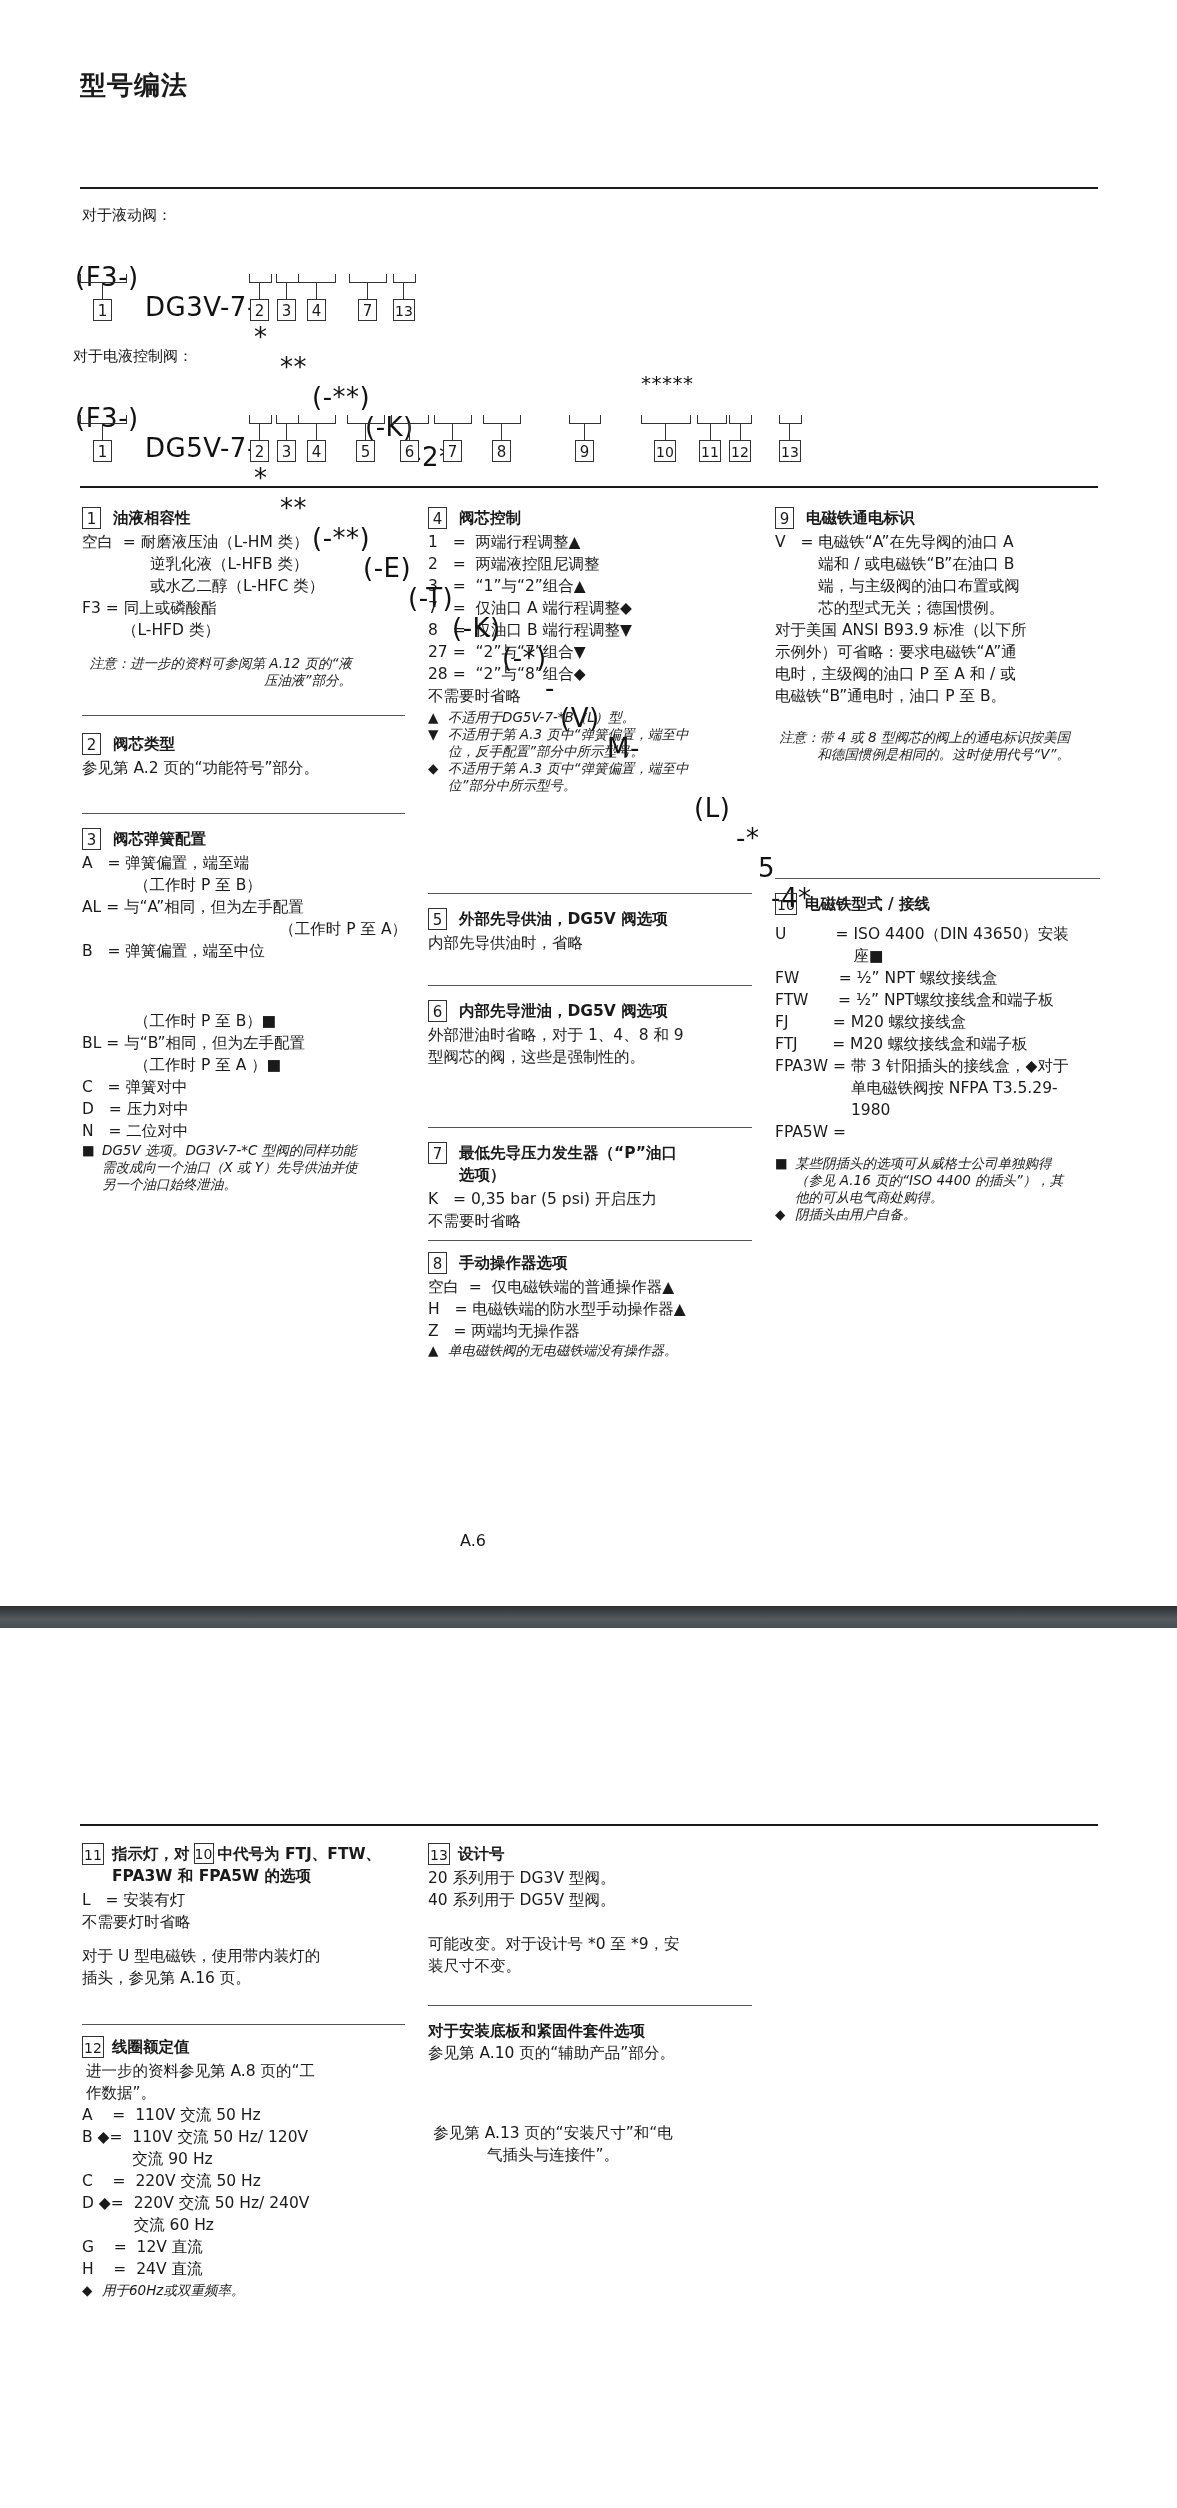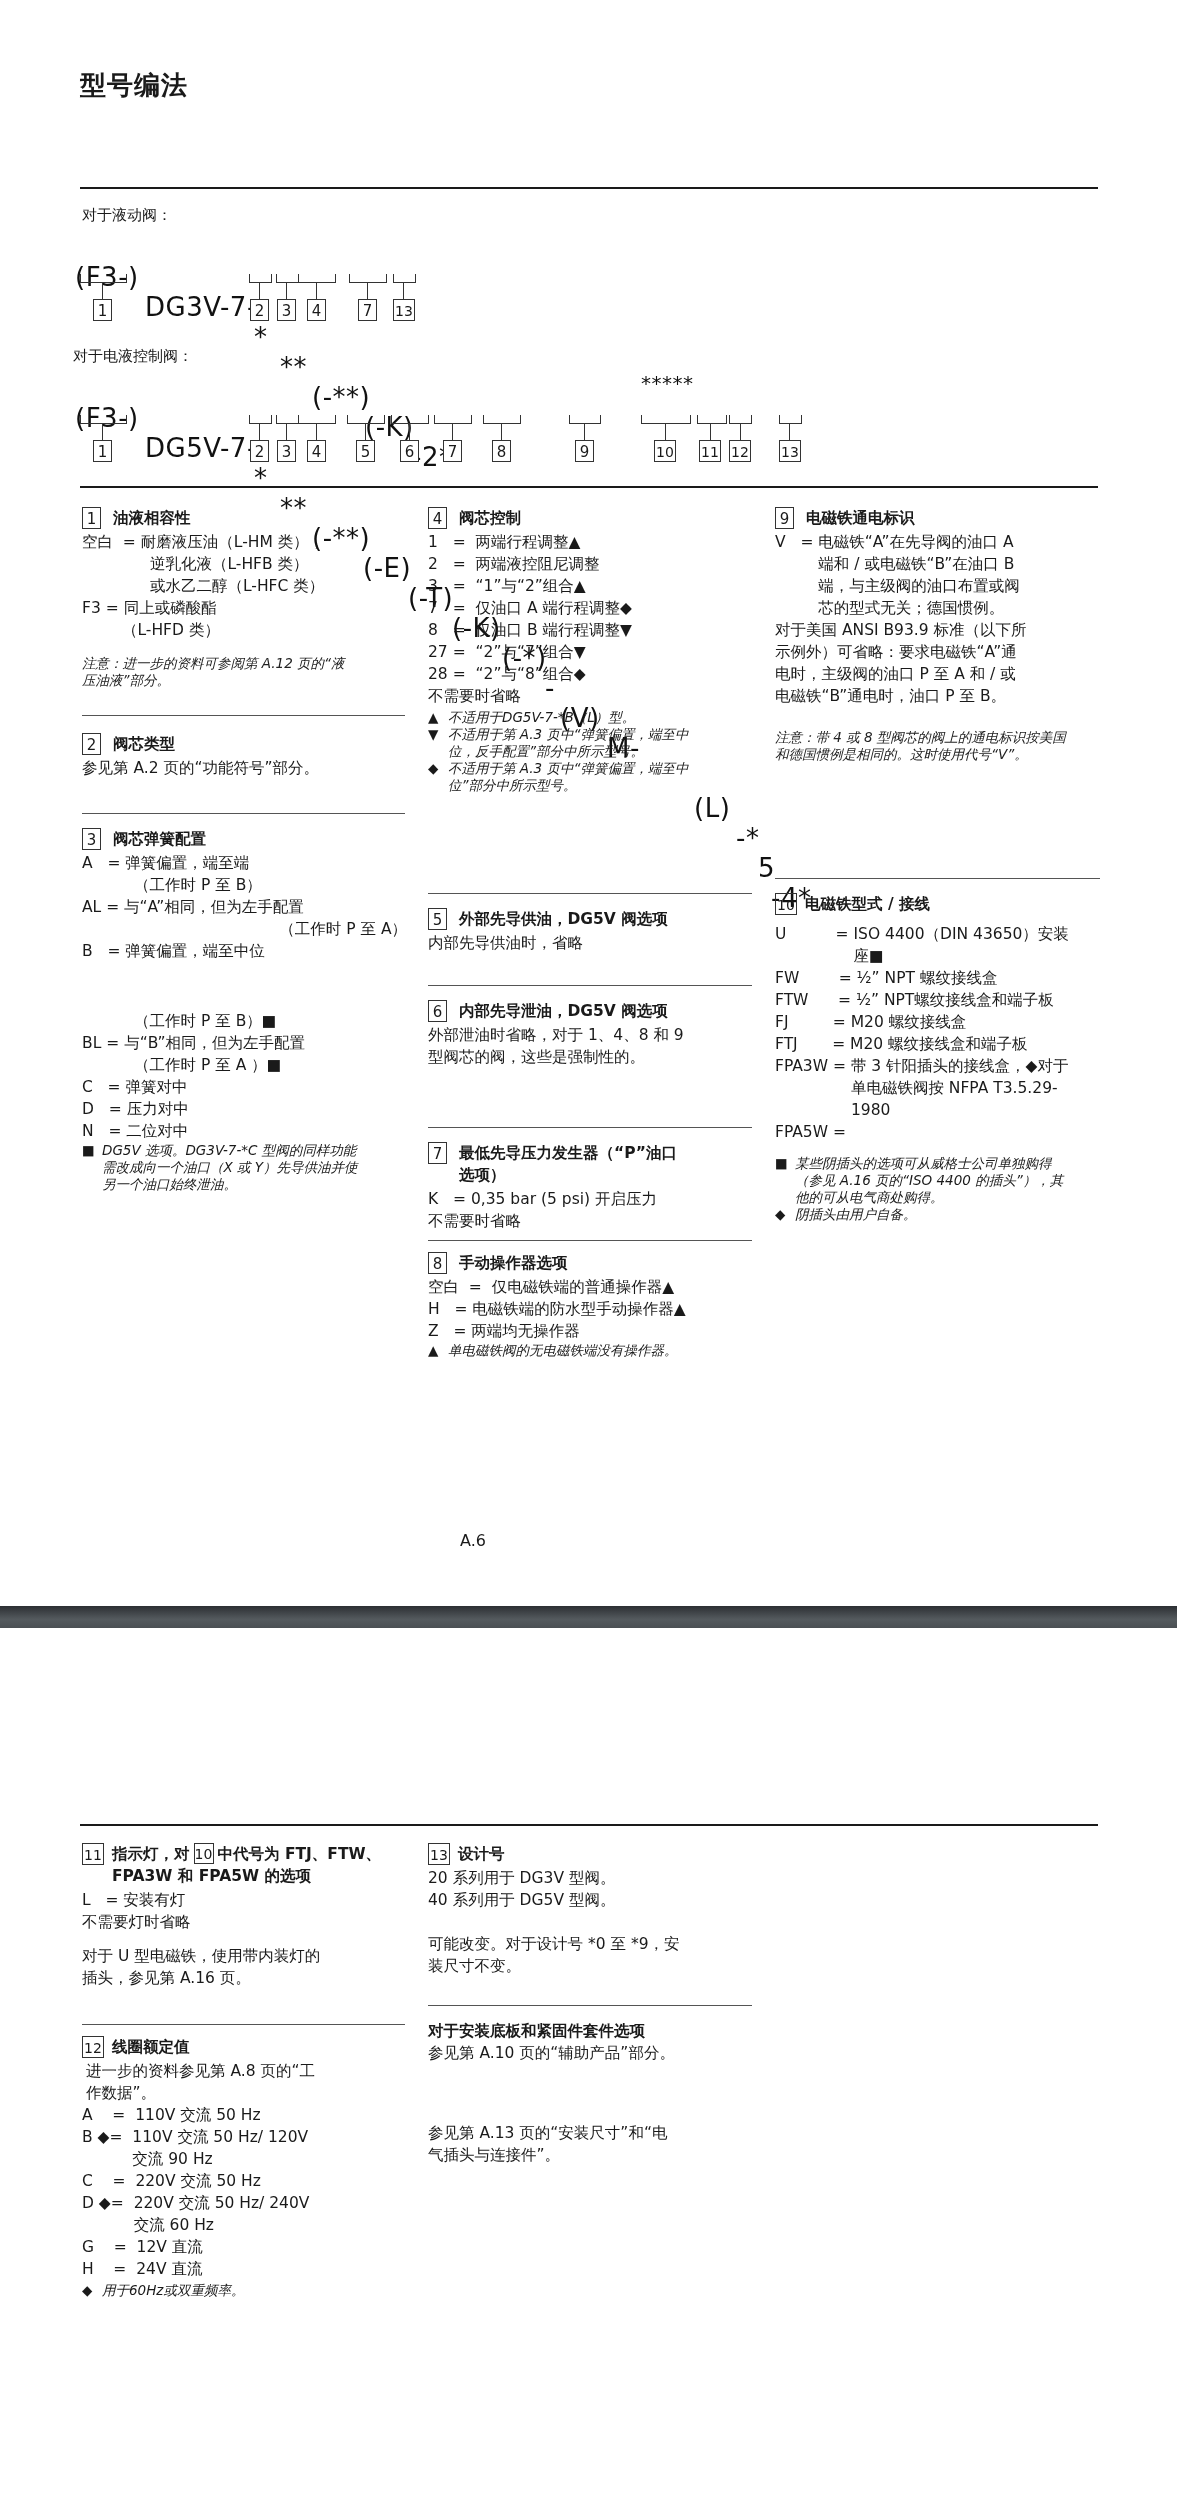--- a/index.html
+++ b/index.html
@@ -26,21 +26,21 @@
   .sec-head { display: flex; align-items: flex-start; font-weight: bold; margin-bottom: 2px; }
   .sec-head .nb {
     display: inline-block; border: 1.5px solid #333; min-width: 19px; height: 22px; line-height: 22px;
     text-align: center; font-weight: normal; font-size: 15px; margin-right: 12px; box-sizing: border-box; flex: 0 0 auto;
   }
   .sec-head .nb.wide { min-width: 22px; font-size: 14px; margin-right: 8px; }
   .sec-head .ttl { flex: 1; }
   .row { display: flex; }
   .row .k { flex: 0 0 auto; white-space: pre; }
   .row .v { flex: 1; }
-  .note { font-style: italic; font-size: 13.5px; line-height: 17px; color: #222; }
+  .note { font-style: italic; font-size: 13.5px; line-height: 17px; color: #222; text-align: right; }
   .fn { display: flex; font-style: italic; font-size: 13.5px; line-height: 17px; }
   .fn .sym { font-style: normal; width: 20px; flex: 0 0 20px; }
   .inline-nb {
     display: inline-block; border: 1.5px solid #333; min-width: 20px; height: 21px; line-height: 21px;
     text-align: center; font-weight: normal; font-size: 14px; box-sizing: border-box; margin: 0 4px;
   }
   .page-number { left: 0; width: 946px; text-align: center; top: 1531px; font-size: 16px; }
   .page-break {
     position: absolute; left: 0; top: 1606px; width: 1177px; height: 22px;
     background: linear-gradient(#2c2f33, #545a5e 60%, #4a4f53);
@@ -476,14 +476,14 @@
   <div class="plain" style="margin-top:22px; width:260px;">可能改变。对于设计号 *0 至 *9，安装尺寸不变。</div>
 </div>
 <div class="rule thin" style="left:428px; top:2005px; width:324px;"></div>
 
 <div class="section" style="left:428px; top:2020px; width:280px;">
   <div class="bold">对于安装底板和紧固件套件选项</div>
   <div class="plain" style="width:250px;">参见第 A.10 页的“辅助产品”部分。</div>
 </div>
 
 <div class="section" style="left:428px; top:2122px; width:290px;">
-  <div class="plain" style="width:250px;">参见第 A.13 页的“安装尺寸”和“电气插头与连接件”。</div>
+  <div class="plain" style="width:250px;text-align:center;">参见第 A.13 页的“安装尺寸”和“电气插头与连接件”。</div>
 </div>
 
 </body></html>

